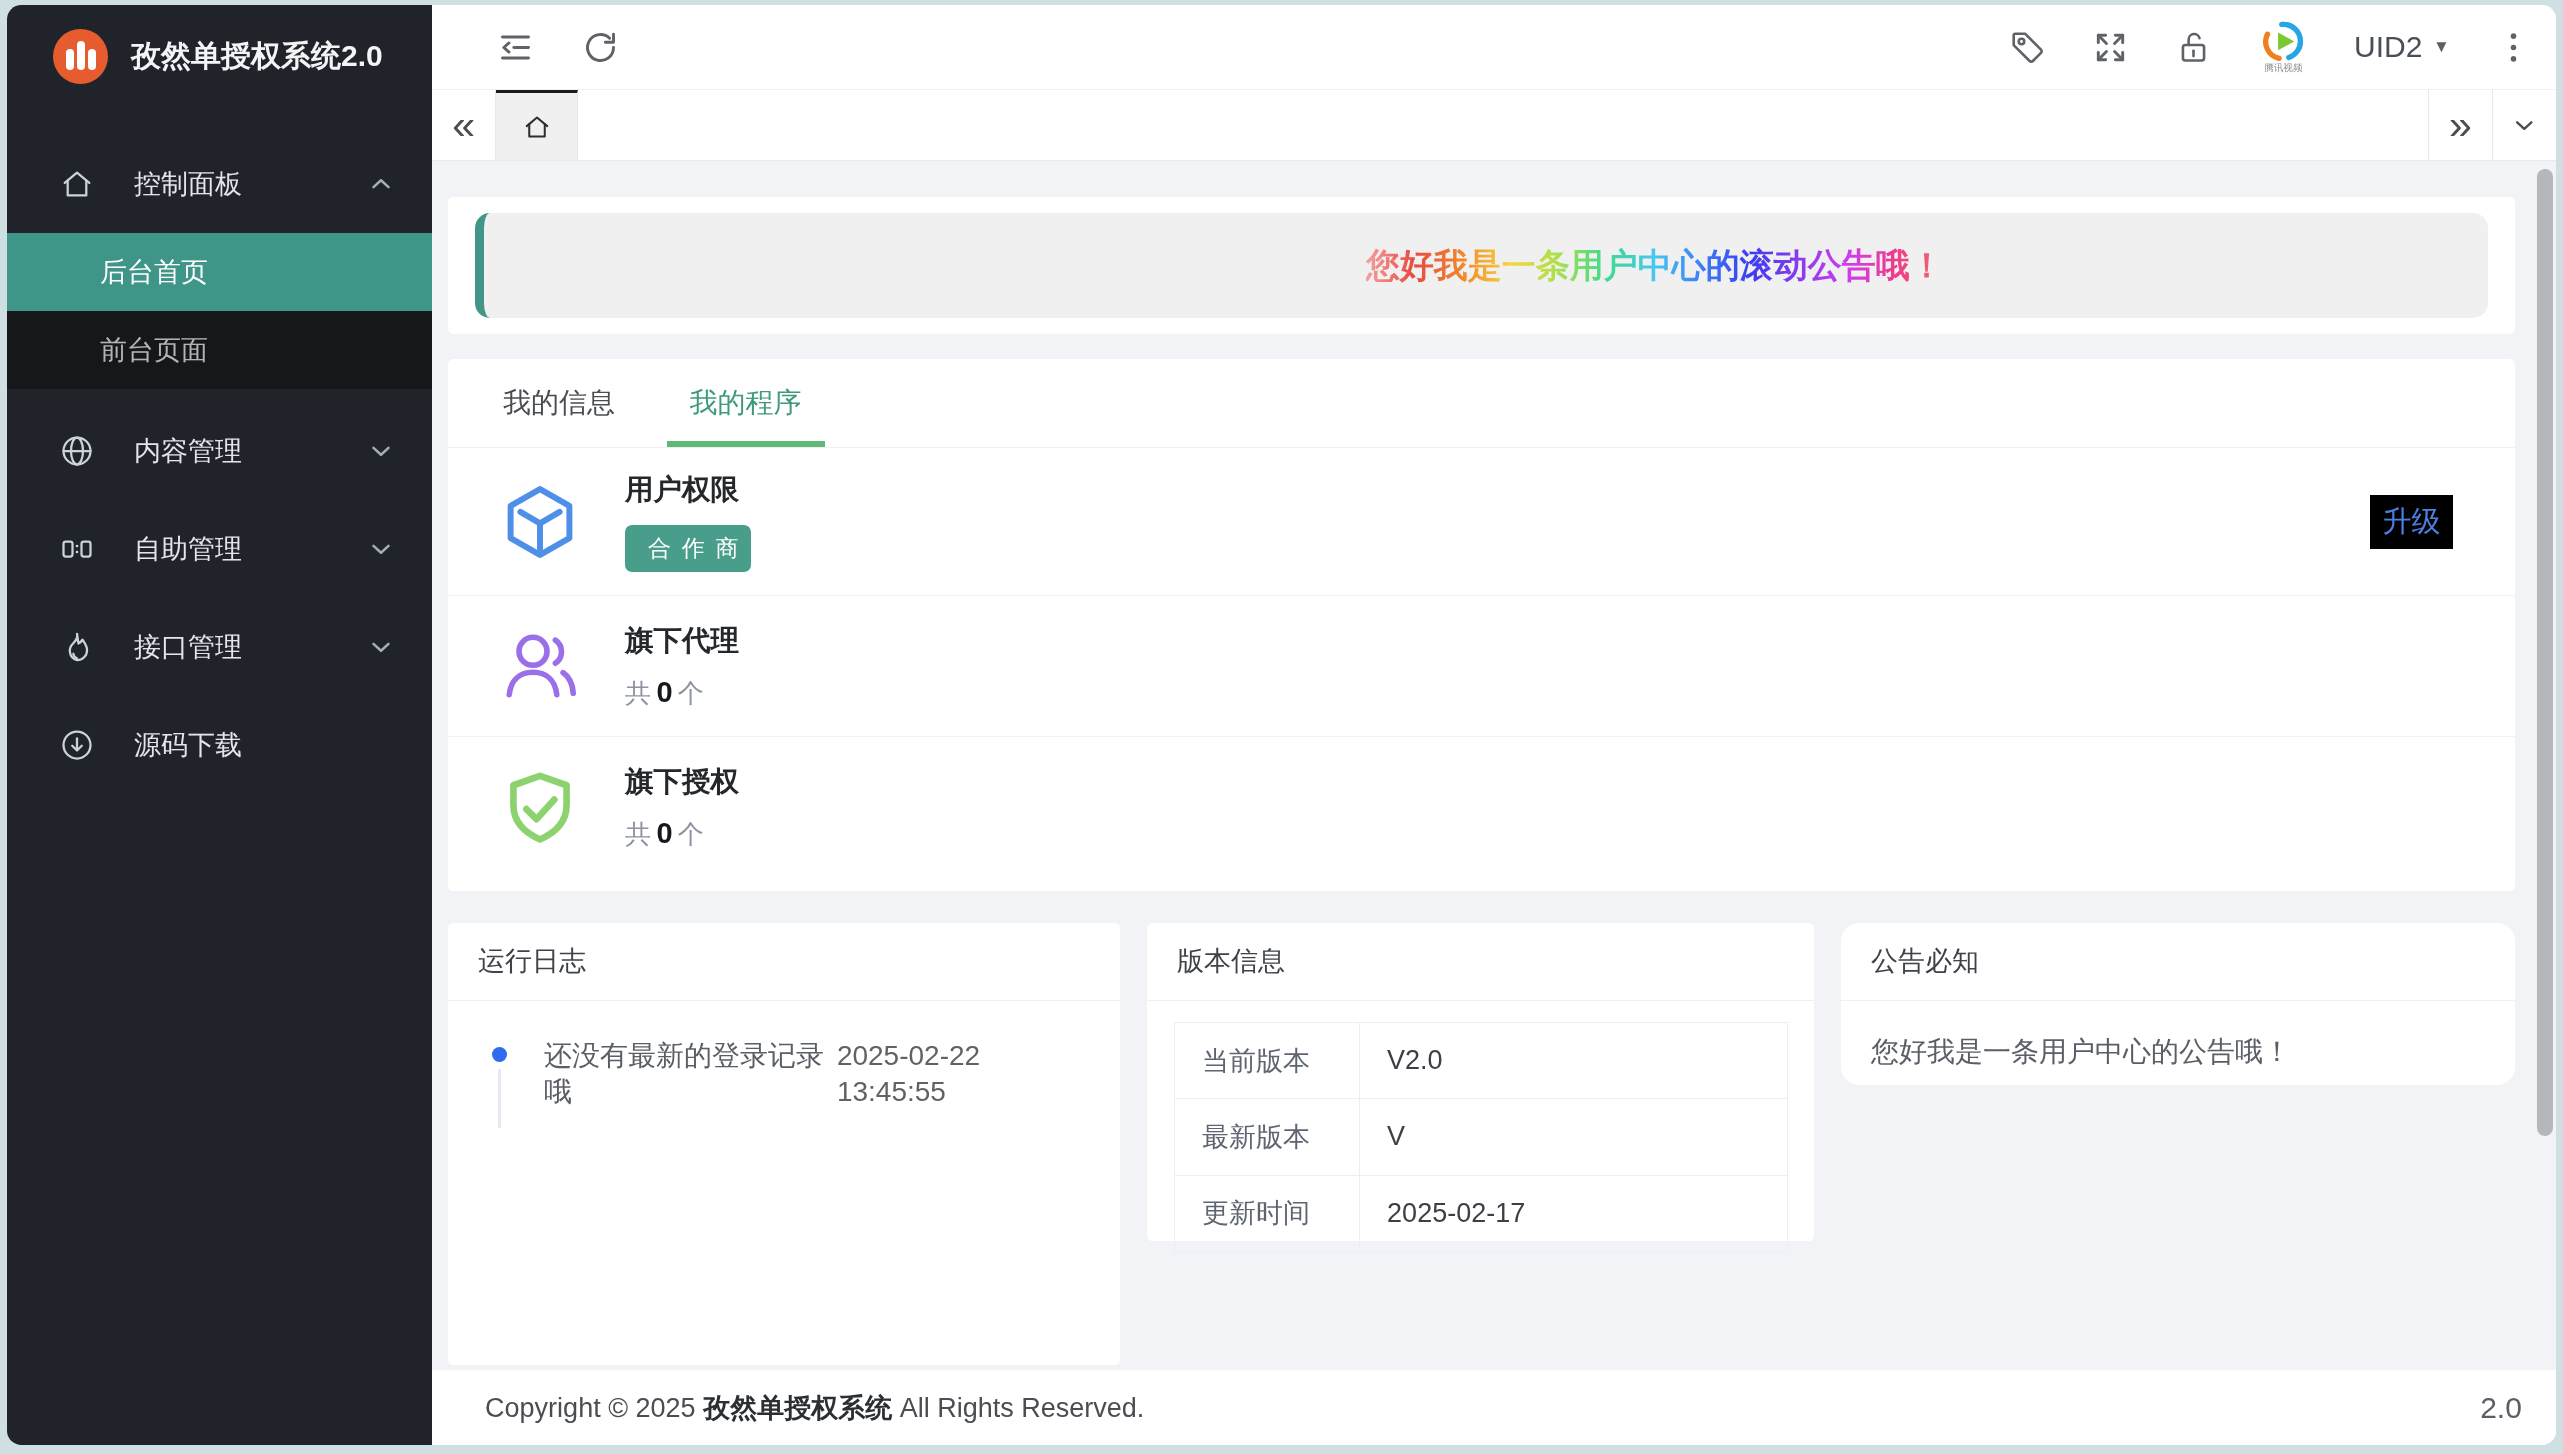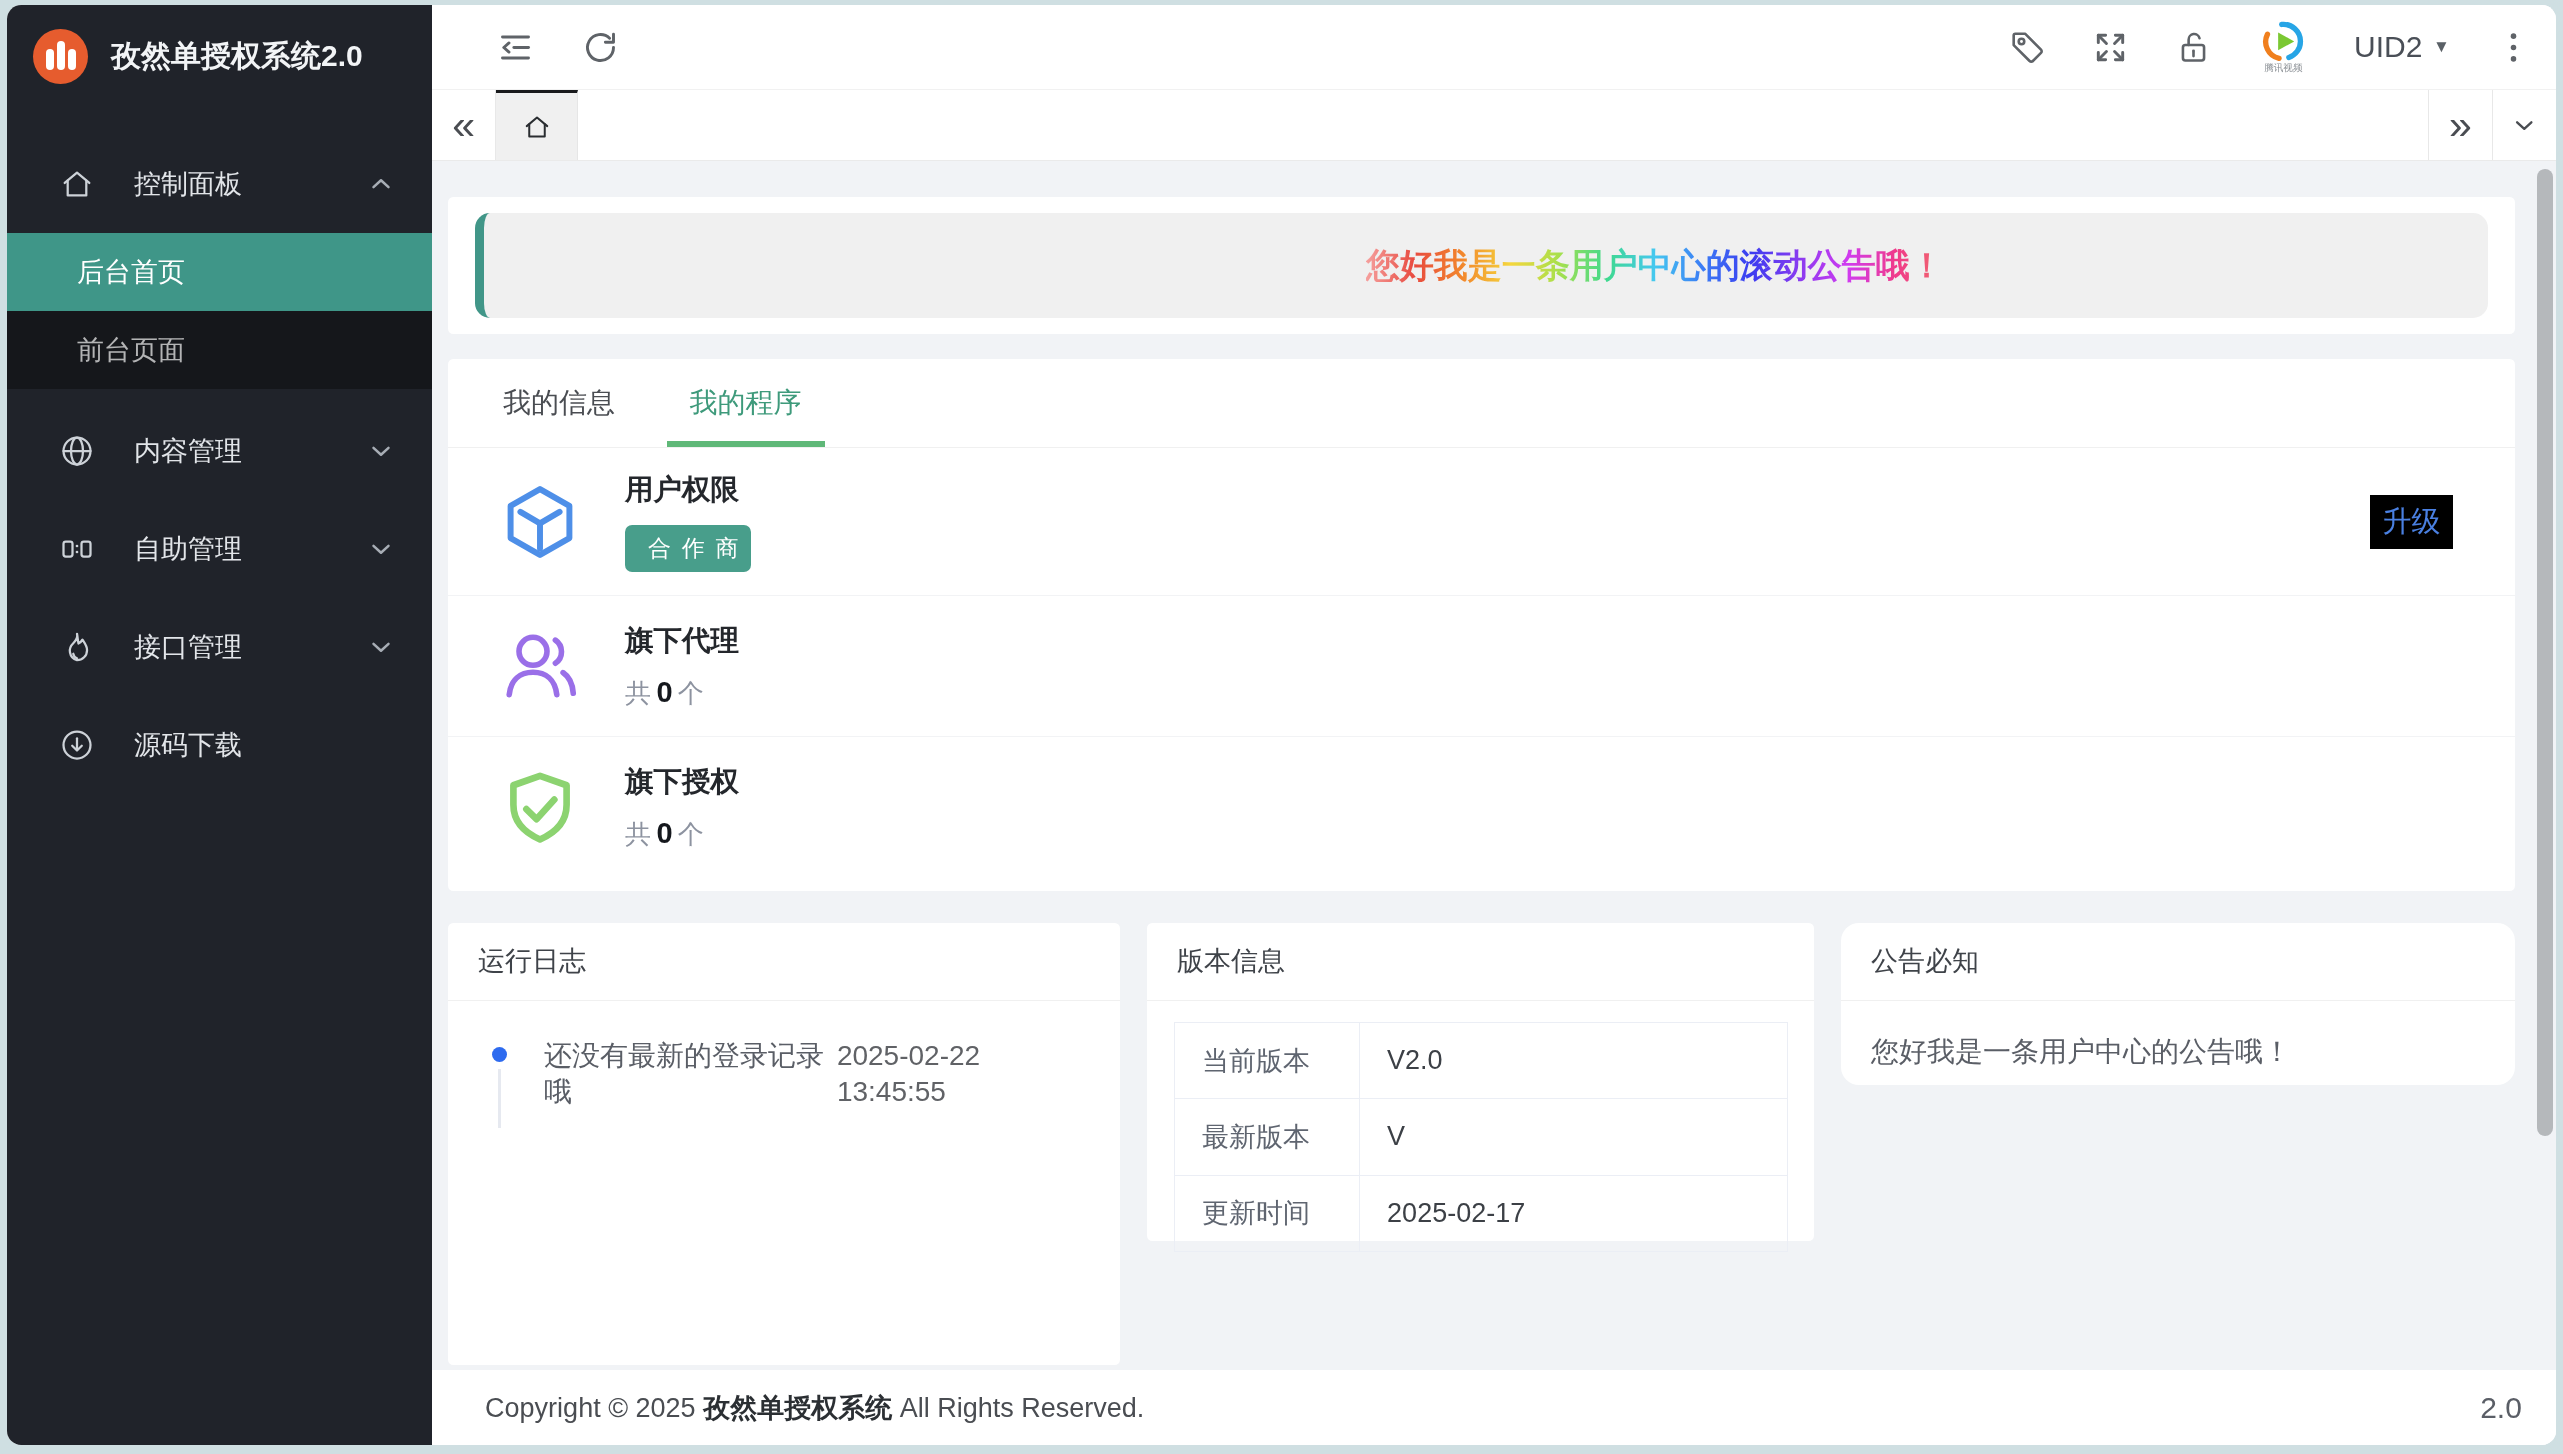--- a/index.html
+++ b/index.html
@@ -9,34 +9,34 @@
     font-family: "Liberation Sans", "DejaVu Sans", sans-serif;
     overflow: hidden;
   }
   .window {
     position: absolute; left: 7.1px; top: 5.3px; right: 7.1px; bottom: 9px;
     border-radius: 14.2px; overflow: hidden; display: flex;
     background: #fff;
   }
   
   .sidebar { width: 425px; flex-shrink: 0; background: #20232a; display: flex; flex-direction: column; }
-  .logo-row { height: 103px; display: flex; align-items: center; padding-left: 26px; }
+  .logo-row { height: 103px; display: flex; align-items: center; padding-left: 46px; }
   .logo-badge { width: 55px; height: 55px; border-radius: 50%; background: #E65C2E; position: relative; flex-shrink: 0; }
   .logo-badge i { position: absolute; width: 8px; border-radius: 4.4px; background: #fff; }
   .logo-badge i:nth-child(1) { left: 13.3px; top: 19.6px; height: 21.4px; }
   .logo-badge i:nth-child(2) { left: 24px; top: 11.6px; height: 29px; }
   .logo-badge i:nth-child(3) { left: 35px; top: 19.6px; height: 21.4px; }
   .logo-title { color: #f2f4f6; font-size: 30px; font-weight: 700; margin-left: 23px; white-space: nowrap; }
   .menu { margin-top: 27px; }
   .menu-item { height: 98px; display: flex; align-items: center; padding: 0 36px 0 52px; color: #e2e5e9; font-size: 27px; cursor: pointer; }
   .menu-item svg.mi { width: 36px; height: 36px; stroke: #cdd2d8; flex-shrink: 0; }
   .menu-item .lbl { margin-left: 39px; }
   .menu-item svg.chev { width: 30px; height: 30px; stroke: #a7adb5; margin-left: auto; }
   .submenu { background: #15171b; }
-  .submenu-item { height: 78px; display: flex; align-items: center; padding-left: 70px; color: rgba(255,255,255,0.68); font-size: 27px; cursor: pointer; }
+  .submenu-item { height: 78px; display: flex; align-items: center; padding-left: 93px; color: rgba(255,255,255,0.68); font-size: 27px; cursor: pointer; }
   .submenu-item.active { background: #3F9688; color: #fff; }
   .menu-gap { height: 12.5px; }
   
   .right-col { flex: 1; min-width: 0; display: flex; flex-direction: column; position: relative; background: #f1f3f6; }
   
   .header { height: 85px; background: #fff; border-bottom: 0.9px solid #f1f1f1; display: flex; align-items: center; padding: 0 23px 0 64px; flex-shrink: 0; }
   .hicon { width: 39px; height: 39px; stroke: #5f6368; cursor: pointer; }
   .header .left-icons { display: flex; align-items: center; gap: 46px; }
   .header .right-icons { margin-left: auto; display: flex; align-items: center; gap: 44px; }
   .avatar-box { width: 53px; height: 55px; display: flex; flex-direction: column; align-items: center; cursor: pointer; }

